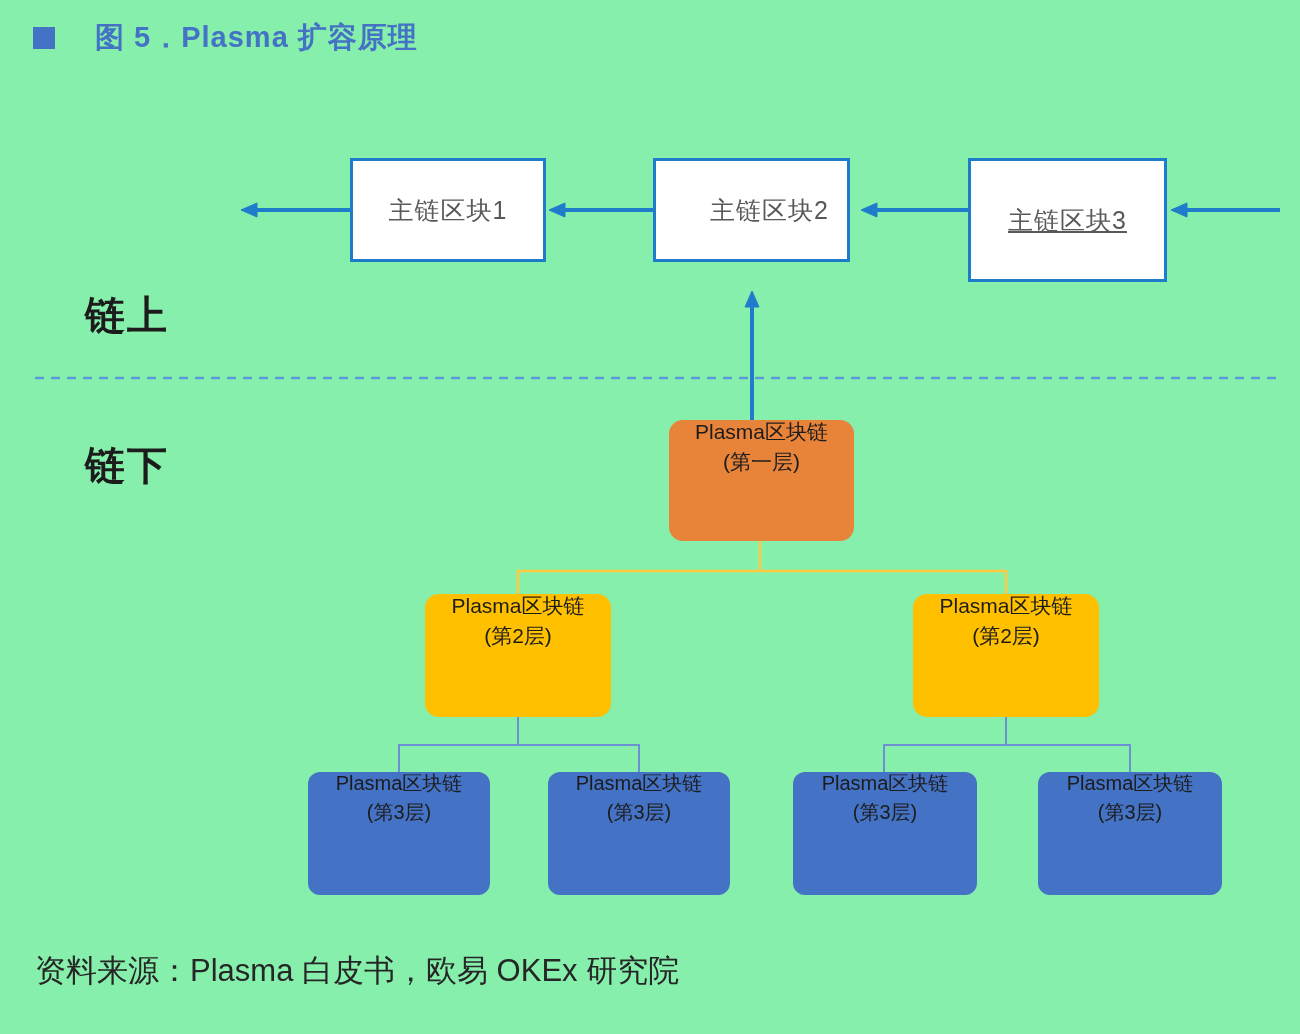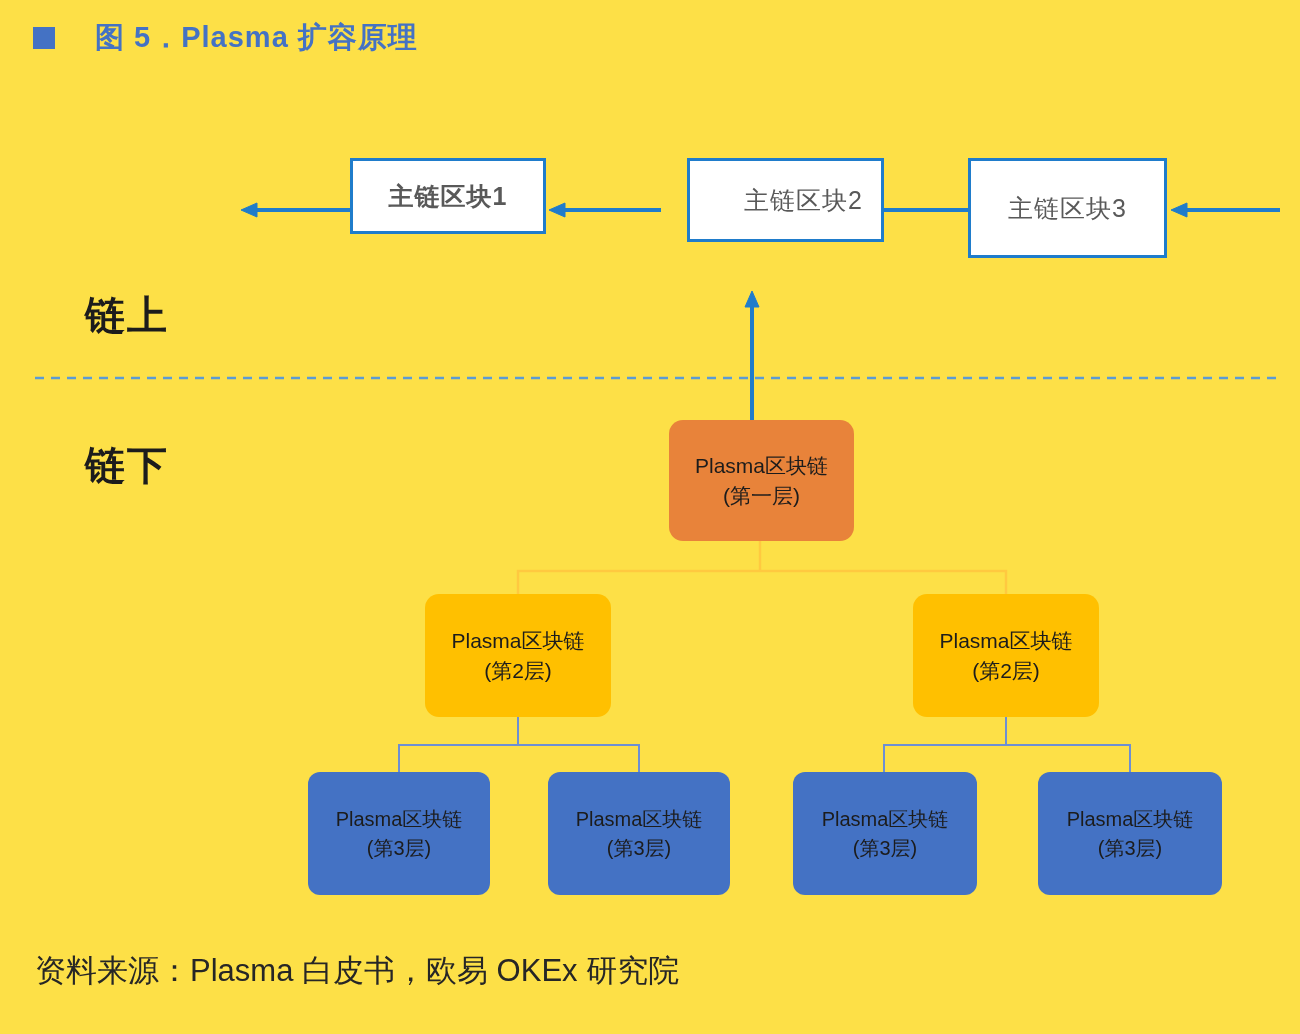--- a/index.html
+++ b/index.html
@@ -1,34 +1,34 @@
 <!DOCTYPE html>
 <html style="--title-blue: #4472C4; --main-border-blue: #1F7CCB; --arrow-blue: #1F7CCB; --dashed-blue: #5B9BD5; --orange: #E8833A; --yellow: #FFC000; --yellow-connector: #FFC940; --level3-blue: #4472C4; --connector-blue: #6D8FD3; --main-text-gray: #595959; --text-dark: #1C1C1C;"><head>
 <meta charset="utf-8">
 <style>
   html,body{margin:0;padding:0;background:#fff;}
   body{font-family:"Liberation Sans","DejaVu Sans",sans-serif;}
-  .canvas{position:relative;width:1300px;height:1034px;background:#fde047;overflow:hidden;}
+  .canvas{position:relative;width:1300px;height:1034px;background:#86efac;overflow:hidden;}
   .layer{position:absolute;left:0;top:0;width:1300px;height:1034px;}
   
   .title-bullet{position:absolute;left:33px;top:27px;width:22px;height:22px;background:var(--title-blue);}
   .fig-title{position:absolute;left:95px;top:18px;font-size:29px;font-weight:bold;color:var(--title-blue);letter-spacing:1px;}
   
   .mbox{position:absolute;box-sizing:border-box;background:#fff;border:3px solid var(--main-border-blue);
         display:flex;align-items:center;justify-content:center;font-size:25px;color:var(--main-text-gray);letter-spacing:1px;}
-  .mbox1{left:350px;top:158px;width:196px;height:76px;font-weight:bold;}
-  .mbox2{left:687px;top:158px;width:197px;height:84px;padding-left:36px;}
-  .mbox3{left:968px;top:158px;width:199px;height:100px;}
+  .mbox1{left:350px;top:158px;width:196px;height:104px;}
+  .mbox2{left:653px;top:158px;width:197px;height:104px;padding-left:36px;}
+  .mbox3{left:968px;top:158px;width:199px;height:124px;text-decoration:underline;}
   
   .zone-label{position:absolute;left:85px;font-size:40px;font-weight:bold;color:#1c1c1c;letter-spacing:2px;}
   .zone-on{top:288px;}
   .zone-off{top:438px;}
   
   .pbox{position:absolute;box-sizing:border-box;border-radius:14px;display:flex;flex-direction:column;
-        align-items:center;justify-content:center;gap:7px;color:var(--text-dark);text-align:center;}
+        align-items:center;justify-content:flex-start;gap:7px;color:var(--text-dark);text-align:center;}
   .pbox .ln{line-height:1.1;}
   .p1{left:669px;top:420px;width:185px;height:121px;background:var(--orange);font-size:21px;}
   .p2l{left:425px;top:594px;width:186px;height:123px;background:var(--yellow);font-size:21px;}
   .p2r{left:913px;top:594px;width:186px;height:123px;background:var(--yellow);font-size:21px;}
   .p3{background:var(--level3-blue);font-size:20px;border-radius:12px;}
   .p3a{left:308px;top:772px;width:182px;height:123px;}
   .p3b{left:548px;top:772px;width:182px;height:123px;}
   .p3c{left:793px;top:772px;width:184px;height:123px;}
   .p3d{left:1038px;top:772px;width:184px;height:123px;}
   

